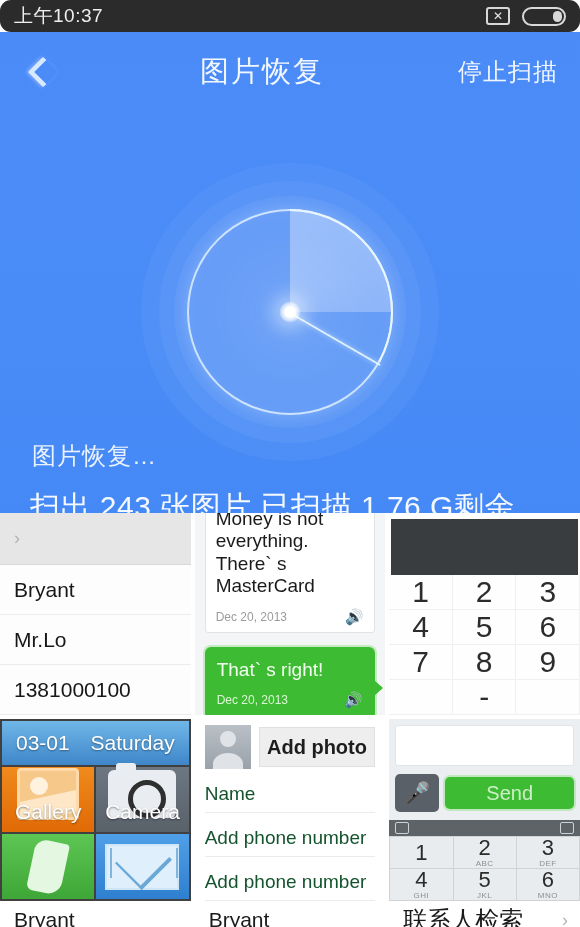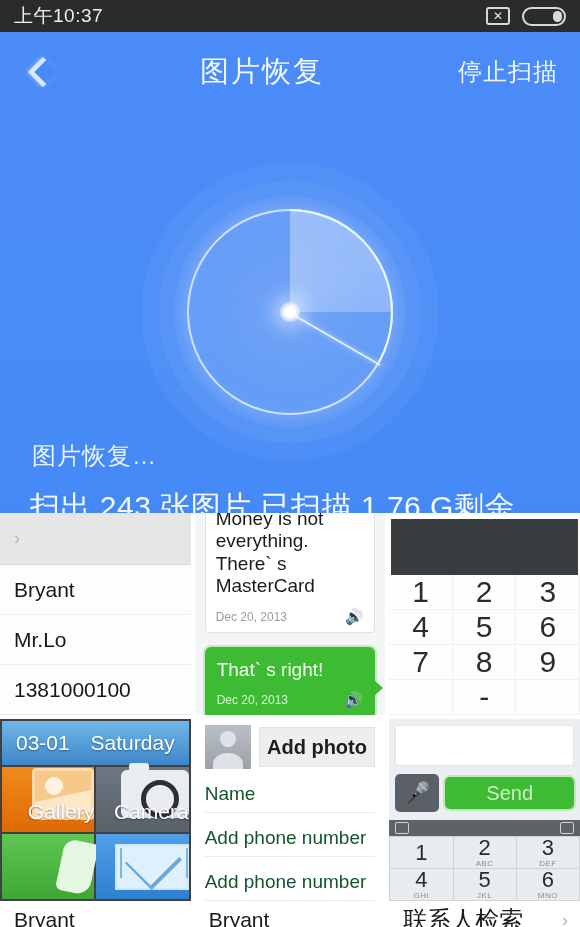--- a/index.html
+++ b/index.html
@@ -10,20 +10,21 @@
     overflow: hidden;
   }
   #app { position: relative; width: 580px; height: 927px; }
 
   
   .statusbar {
     position: absolute; top: 0; left: 0; width: 580px; height: 32px;
     background: #2b2b2b; color: #e8e8e8;
     display: flex; align-items: center; justify-content: space-between;
     padding: 0 14px;
+    border-radius: 11px;
   }
   .status-time { font-size: 19px; letter-spacing: .5px; color: #efefef; }
   .status-icons { display: flex; align-items: center; gap: 12px; }
   .icon-nosim {
     width: 24px; height: 18px; border: 2px solid #d8d8d8; border-radius: 3px;
     display: flex; align-items: center; justify-content: center;
     font-size: 12px; line-height: 1; color: #e6e6e6; font-weight: bold;
   }
   .icon-battery {
     width: 44px; height: 19px; border: 2px solid #d8d8d8; border-radius: 10px;
@@ -191,21 +192,21 @@
 
   
   .tc-launcher { background: #404040; display: flex; flex-direction: column; padding: 2px; gap: 2px; }
   .lc-date {
     height: 44px; background: linear-gradient(180deg,#6fb7e8,#3f86c9);
     display: flex; align-items: center; justify-content: space-between;
     padding: 0 14px; color: #fff; font-size: 21px;
     text-shadow: 0 1px 2px rgba(0,0,0,.4);
   }
   .lc-grid { flex: 1; display: grid; grid-template-columns: 1fr 1fr; grid-template-rows: 1fr 1fr; gap: 2px; }
-  .tile { position: relative; display: flex; flex-direction: column; align-items: flex-end; justify-content: center; }
+  .tile { position: relative; display: flex; flex-direction: column; align-items: center; justify-content: center; }
   .tile .lbl { position: absolute; bottom: 8px; font-size: 21px; color: #fff; text-shadow: 0 1px 2px rgba(0,0,0,.45); }
   .t-gallery { background: linear-gradient(180deg,#f08a1c,#e06a06); }
   .t-camera  { background: linear-gradient(180deg,#6d7782,#596169); }
   .t-phone   { background: linear-gradient(180deg,#5ec653,#3da636); }
   .t-mail    { background: linear-gradient(180deg,#4f9fe8,#2f7fd0); }
   .gal-ic { width: 62px; height: 52px; border: 3px solid #ffd9a8; border-radius: 4px; background: #f6c98b; margin-bottom: 12px; position: relative; overflow: hidden; }
   .gal-ic:before { content:""; position:absolute; width:18px;height:18px;border-radius:50%;background:#fff3df;left:10px;top:6px; }
   .gal-ic:after { content:""; position:absolute; left:-2px;bottom:0;width:70px;height:22px;background:#fde7c6;transform:skewY(-12deg); }
   .cam-ic { width: 68px; height: 48px; background: #e9edf1; border-radius: 6px; position: relative; margin-bottom: 12px; }
   .cam-ic:before { content:""; position:absolute; left:50%;top:50%;width:28px;height:28px;margin:-14px 0 0 -14px;border-radius:50%;border:5px solid #2f2f2f; }

